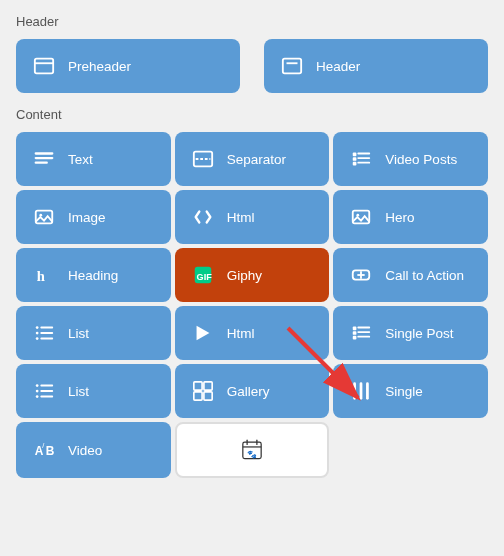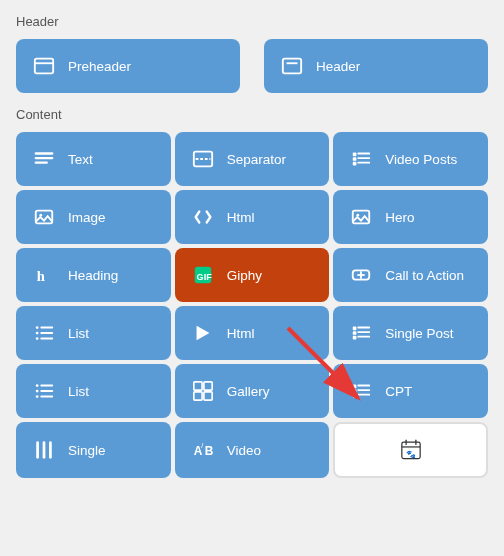--- a/index.html
+++ b/index.html
@@ -292,33 +292,20 @@
             <svg viewBox="0 0 24 24">
               <rect x="2" y="2" width="9" height="9" rx="1" fill="none" stroke="white" stroke-width="1.8"></rect>
               <rect x="13" y="2" width="9" height="9" rx="1" fill="none" stroke="white" stroke-width="1.8"></rect>
               <rect x="2" y="13" width="9" height="9" rx="1" fill="none" stroke="white" stroke-width="1.8"></rect>
               <rect x="13" y="13" width="9" height="9" rx="1" fill="none" stroke="white" stroke-width="1.8"></rect>
             </svg>
           </div>
           <span class="tile-label">Gallery</span>
         </div>
 
-        <div class="tile">
-          <div class="tile-icon">
-            <svg viewBox="0 0 24 24">
-                <line x1="9" y1="6" x2="21" y2="6" stroke="white" stroke-width="2" stroke-linecap="round"></line>
-                <line x1="9" y1="11" x2="21" y2="11" stroke="white" stroke-width="2" stroke-linecap="round"></line>
-                <line x1="9" y1="16" x2="21" y2="16" stroke="white" stroke-width="2" stroke-linecap="round"></line>
-                <rect x="3" y="5" width="4" height="4" rx="1" fill="white"></rect>
-                <rect x="3" y="10" width="4" height="4" rx="1" fill="white"></rect>
-                <rect x="3" y="15" width="4" height="4" rx="1" fill="white"></rect>
-              </svg>
-          </div>
-          <span class="tile-label">CPT</span>
-        </div>
 
         <div class="tile">
           <div class="tile-icon">
             <svg viewBox="0 0 24 24">
               <line x1="5" y1="4" x2="5" y2="20" stroke="white" stroke-width="3" stroke-linecap="round"></line>
               <line x1="12" y1="4" x2="12" y2="20" stroke="white" stroke-width="3" stroke-linecap="round"></line>
               <line x1="19" y1="4" x2="19" y2="20" stroke="white" stroke-width="3" stroke-linecap="round"></line>
             </svg>
           </div>
           <span class="tile-label">Single</span>

